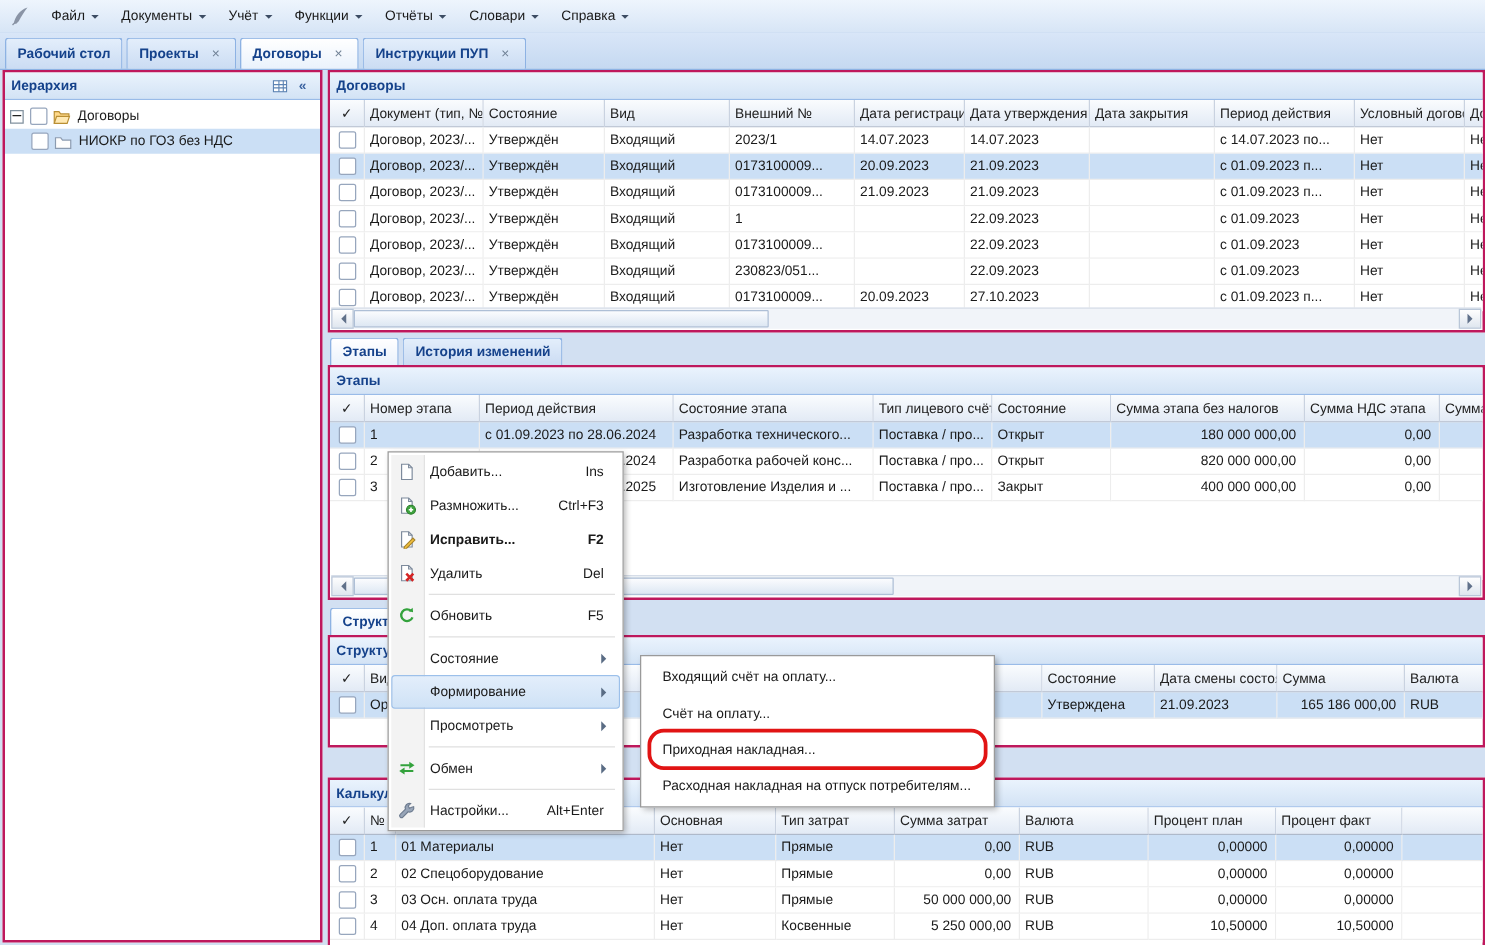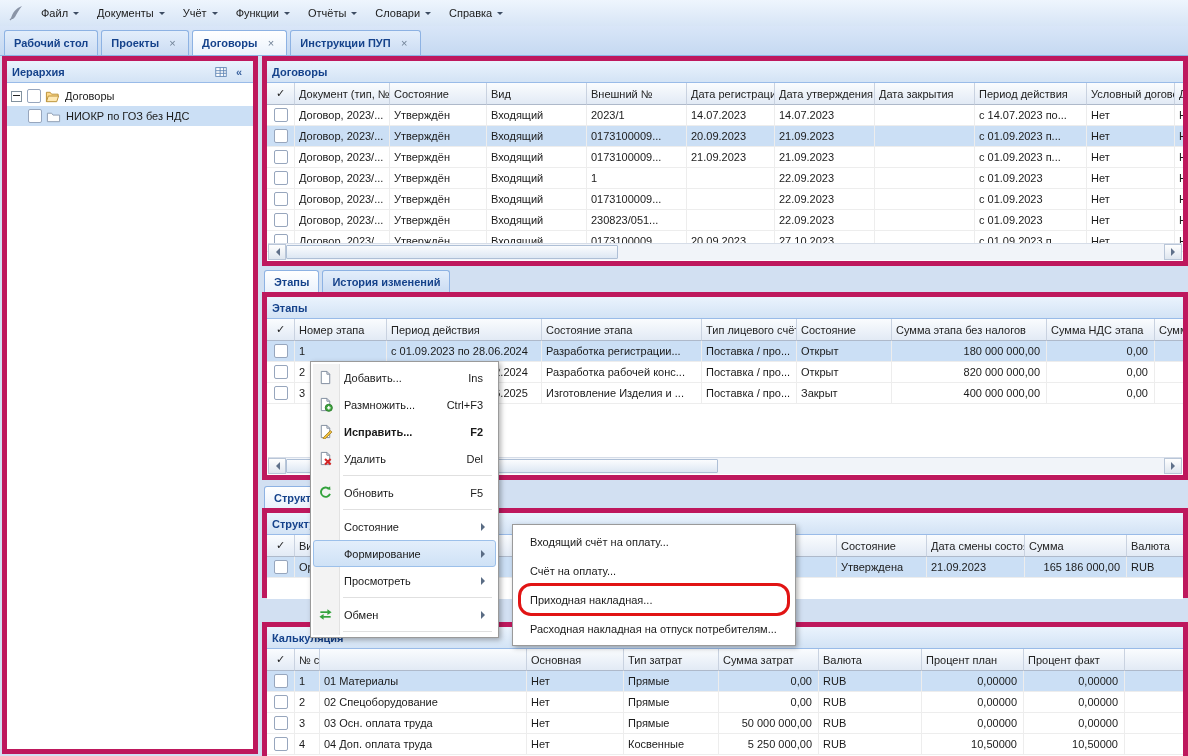--- a/index.html
+++ b/index.html
@@ -16,21 +16,21 @@
   
   .tabbar{display:flex;align-items:flex-end;gap:3px;}
   .main-tabbar{position:absolute;left:0;top:26px;width:100%;height:30px;background:linear-gradient(#d9e6f8,#c5d9f1);border-bottom:1px solid #8db2e3;padding:0 15px 0 4px;box-sizing:border-box;}
   .tab{display:flex;align-items:center;height:24px;padding:0 9px;border:1px solid #8db2e3;border-bottom:none;border-radius:3px 3px 0 0;background:linear-gradient(#e3eefb,#cbdcf3);font-weight:bold;color:#15428b;white-space:nowrap;cursor:default;}
   .tab.active{background:linear-gradient(#ffffff,#eaf2fc);}
   .tab-close{width:13px;height:13px;line-height:12px;text-align:center;margin-left:7px;color:#6f8095;font-size:11px;font-weight:normal;}
   .sub-tabbar{position:absolute;height:24px;padding-left:2px;}
   .sub-tabbar .tab{height:21px;font-size:11px;}
 
   
-  .panel{position:absolute;background:#fff;border:5px solid #be185d;box-sizing:border-box;}
+  .panel{position:absolute;background:#fff;border:2px solid #be185d;box-sizing:border-box;}
   .panel-hdr{height:22px;display:flex;align-items:center;background:linear-gradient(#eaf3fd,#d3e3f5);border-bottom:1px solid #99bbe8;padding:0 5px;box-sizing:border-box;}
   .panel-title{flex:1;font-weight:bold;color:#15428b;white-space:nowrap;overflow:hidden;}
   .hdr-btn{flex:none;width:18px;height:16px;display:flex;align-items:center;justify-content:center;color:#3b63a0;font-weight:bold;cursor:pointer;}
 
   
   .workspace{position:absolute;left:0;top:56px;width:1188px;height:700px;}
   .hier-panel{left:2px;top:0;width:256px;height:698px;}
   .main-col{position:absolute;left:262px;top:0;width:926px;height:700px;overflow:hidden;}
   .contracts-panel{left:0;top:0;width:926px;height:210px;}
   .stages-tabbar{left:0;top:212px;}
@@ -367,21 +367,21 @@
                   <th>Сумма этапа без налогов</th>
                   <th>Сумма НДС этапа</th>
                   <th>Сумма э</th>
                 </tr>
               </thead>
               <tbody>
                 <tr class="sel">
                   <td class="check-col"><span class="cb"></span></td>
                   <td>1</td>
                   <td>с 01.09.2023 по 28.06.2024</td>
-                  <td>Разработка регистрации...</td>
+                  <td>Разработка технического...</td>
                   <td>Поставка / про...</td>
                   <td>Открыт</td>
                   <td>180 000 000,00</td>
                   <td>0,00</td>
                   <td></td>
                 </tr>
                 <tr>
                   <td class="check-col"><span class="cb"></span></td>
                   <td>2</td>
                   <td>с 29.06.2024 по 31.12.2024</td>
@@ -630,20 +630,29 @@
             <path d="M2.5 5.5h8" stroke="#33a23c" stroke-width="1.8"></path>
             <path d="M10 2.5l4.5 3L10 8.5z" fill="#33a23c"></path>
             <path d="M13.5 10.5h-8" stroke="#33a23c" stroke-width="1.8"></path>
             <path d="M6 7.5l-4.5 3L6 13.5z" fill="#33a23c"></path>
           </svg>
         </span>
         <span class="mlabel">Обмен</span>
         <span class="marrow"></span>
       </div>
       <div class="menu-sep"></div>
+      <div class="menu-item">
+        <span class="micon">
+          <svg width="15" height="15" viewBox="0 0 16 16">
+            <path d="M13.8 4.6a3.6 3.6 0 0 1-4.7 4.4L4.6 13.5a1.6 1.6 0 0 1-2.3-2.3L6.8 6.7A3.6 3.6 0 0 1 11.2 2l-2 2 .9 2 2-.9z" fill="#98a5b8" stroke="#6e7c90"></path>
+          </svg>
+        </span>
+        <span class="mlabel">Настройки...</span>
+        <span class="mshort">Alt+Enter</span>
+      </div>
     </div>
   <div class="ctx-menu submenu">
       <div class="menu-item">
         <span class="mlabel">Входящий счёт на оплату...</span>
       </div>
       <div class="menu-item">
         <span class="mlabel">Счёт на оплату...</span>
       </div>
       <div class="menu-item annotated">
         <span class="mlabel">Приходная накладная...</span>

